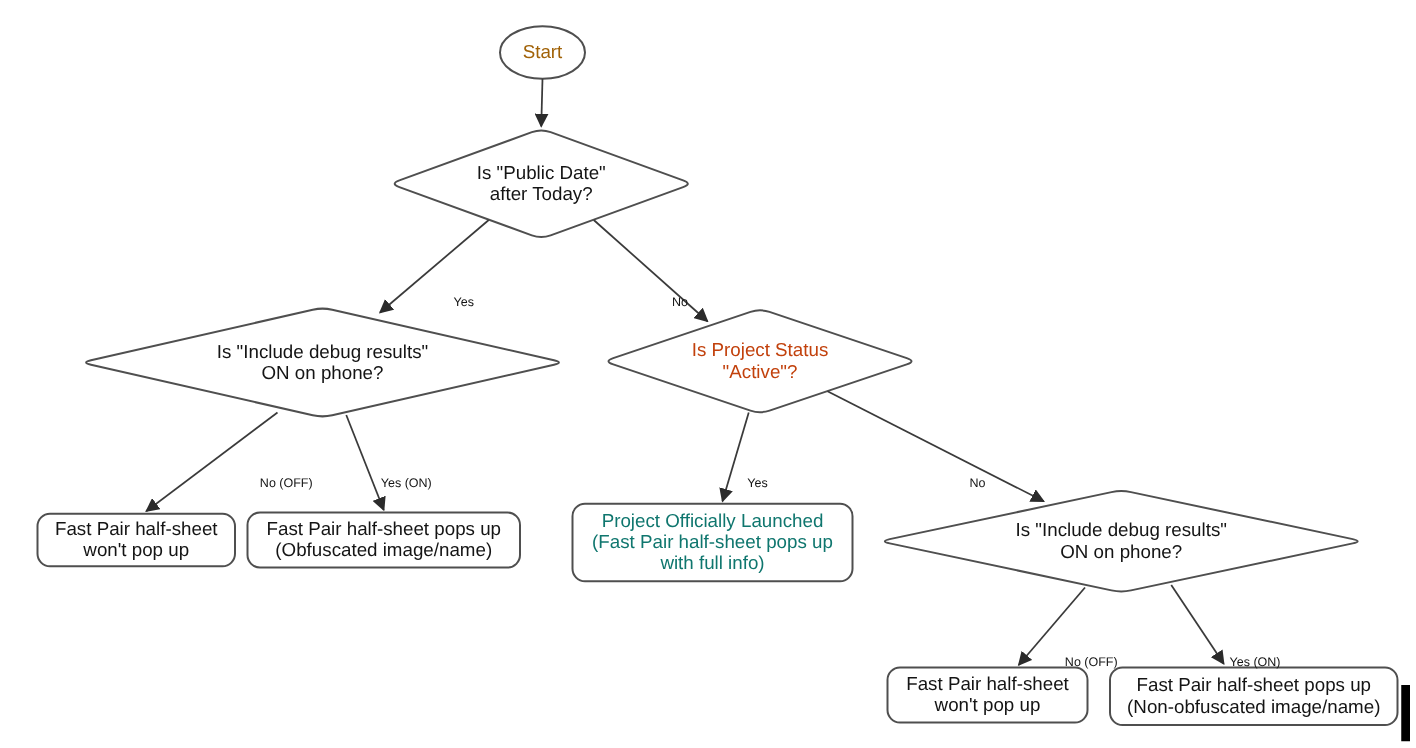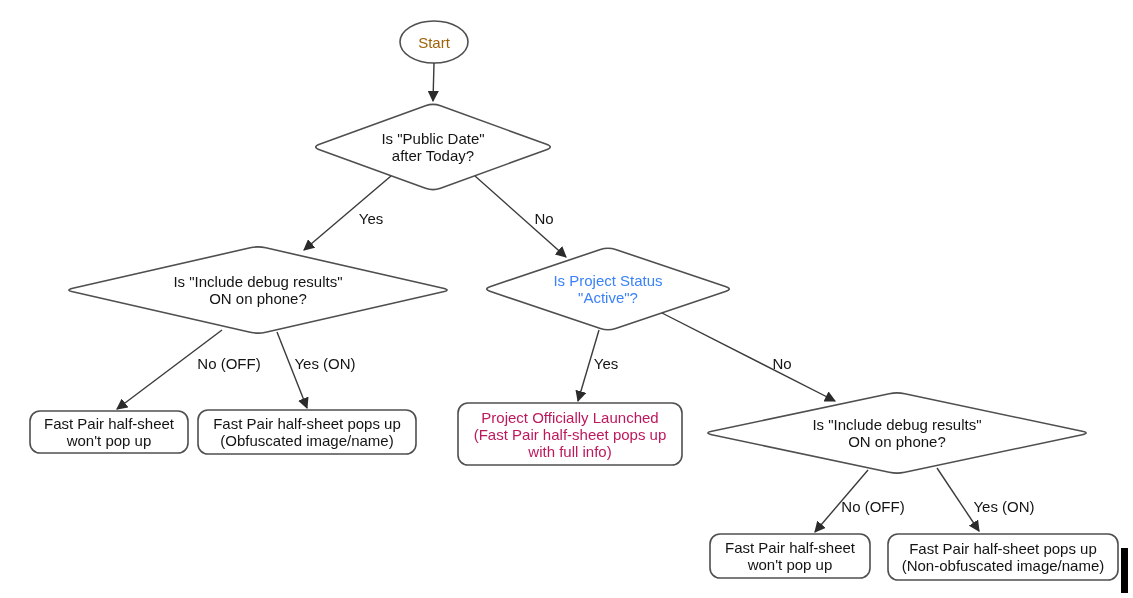--- a/index.html
+++ b/index.html
@@ -6,21 +6,21 @@
   .stage{
     position:relative;width:1133px;height:598px;background:#ffffff;
     overflow:hidden;font-family:"Liberation Sans",sans-serif;
   }
   #shape-layer{position:absolute;left:0;top:0;width:100%;height:100%;}
   .node-label,.edge-label{
     position:absolute;transform:translate(-50%,-50%);
     white-space:pre;text-align:center;
     font-size:15px;line-height:17px;color:#141414;
   }
-  .edge-label{font-size:15px;}
+  .edge-label{font-size:10px;margin-top:24px;}
   .cursor-bar{position:absolute;background:#000000;}
 </style>
 </head>
 <body>
 
 <div class="stage">
   <svg id="shape-layer" xmlns="http://www.w3.org/2000/svg">
     <defs>
       <marker id="arrowhead" viewBox="0 0 10 10" refX="9" refY="5" markerWidth="8" markerHeight="8" orient="auto">
         <path d="M0,0 L10,5 L0,10 z" fill="#2b2b2b"></path>
@@ -45,29 +45,29 @@
       <line x1="662" y1="313" x2="835" y2="401" stroke="#3a3a3a" stroke-width="1.4" marker-end="url(#arrowhead)"></line>
       <line x1="868" y1="470" x2="815" y2="532" stroke="#3a3a3a" stroke-width="1.4" marker-end="url(#arrowhead)"></line>
       <line x1="937" y1="468" x2="979" y2="531" stroke="#3a3a3a" stroke-width="1.4" marker-end="url(#arrowhead)"></line>
     </svg>
 
   <div class="node-label" style="left: 434px; top: 42px; color: #a16207;">Start</div>
   <div class="node-label" style="left: 433px; top: 147px; color: rgb(20, 20, 20);">Is "Public Date"
 after Today?</div>
   <div class="node-label" style="left: 258px; top: 290px; color: rgb(20, 20, 20);">Is "Include debug results"
 ON on phone?</div>
-  <div class="node-label" style="left: 608px; top: 289px; color: #3b82f6;">Is Project Status
+  <div class="node-label" style="left: 608px; top: 289px; color: #c2410c;">Is Project Status
 "Active"?</div>
   <div class="node-label" style="left: 897px; top: 433px; color: rgb(20, 20, 20);">Is "Include debug results"
 ON on phone?</div>
   <div class="node-label" style="left: 109px; top: 432px; color: rgb(20, 20, 20);">Fast Pair half-sheet
 won't pop up</div>
   <div class="node-label" style="left: 307px; top: 432px; color: rgb(20, 20, 20);">Fast Pair half-sheet pops up
 (Obfuscated image/name)</div>
-  <div class="node-label" style="left: 570px; top: 434px; color: #be185d;">Project Officially Launched
+  <div class="node-label" style="left: 570px; top: 434px; color: #0f766e;">Project Officially Launched
 (Fast Pair half-sheet pops up
 with full info)</div>
   <div class="node-label" style="left: 790px; top: 556px; color: rgb(20, 20, 20);">Fast Pair half-sheet
 won't pop up</div>
   <div class="node-label" style="left: 1003px; top: 557px; color: rgb(20, 20, 20);">Fast Pair half-sheet pops up
 (Non-obfuscated image/name)</div>
 
   <div class="edge-label" style="left: 371px; top: 218px; color: rgb(20, 20, 20);">Yes</div>
   <div class="edge-label" style="left: 544px; top: 218px; color: rgb(20, 20, 20);">No</div>
   <div class="edge-label" style="left: 229px; top: 363px; color: rgb(20, 20, 20);">No (OFF)</div>

